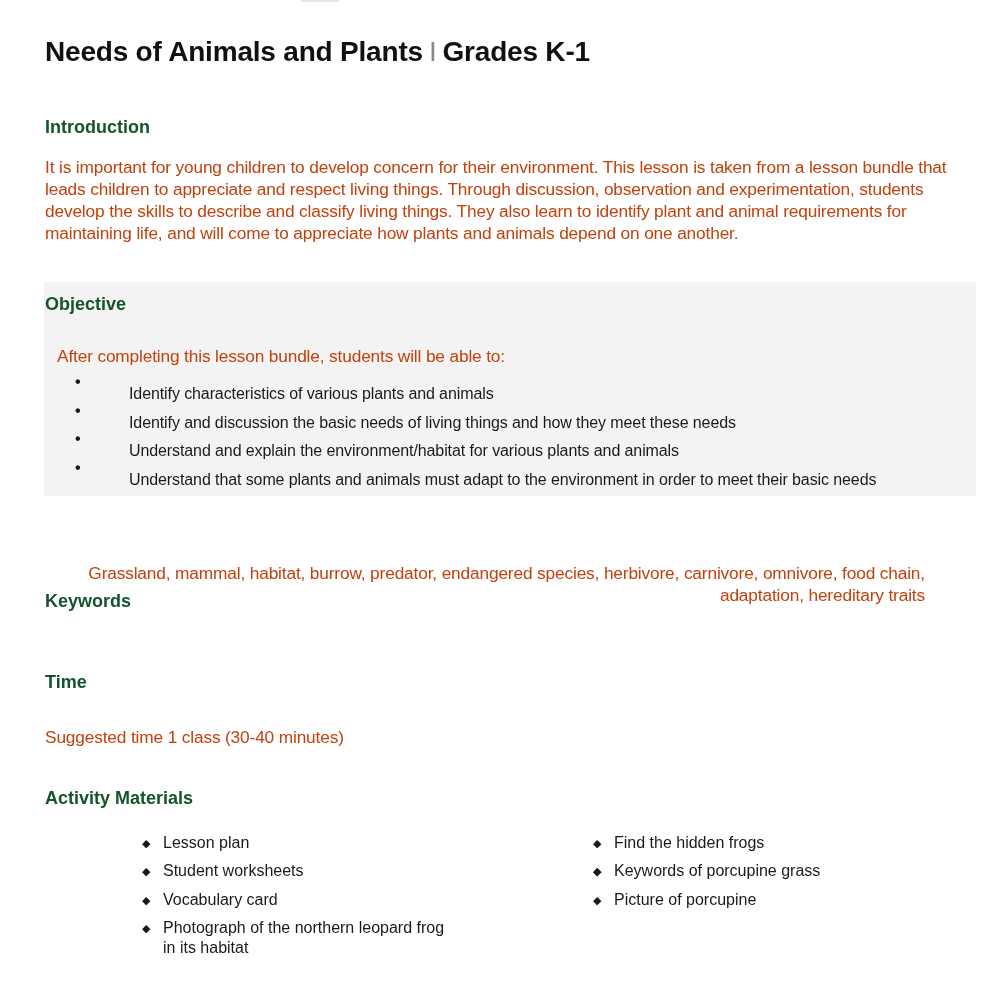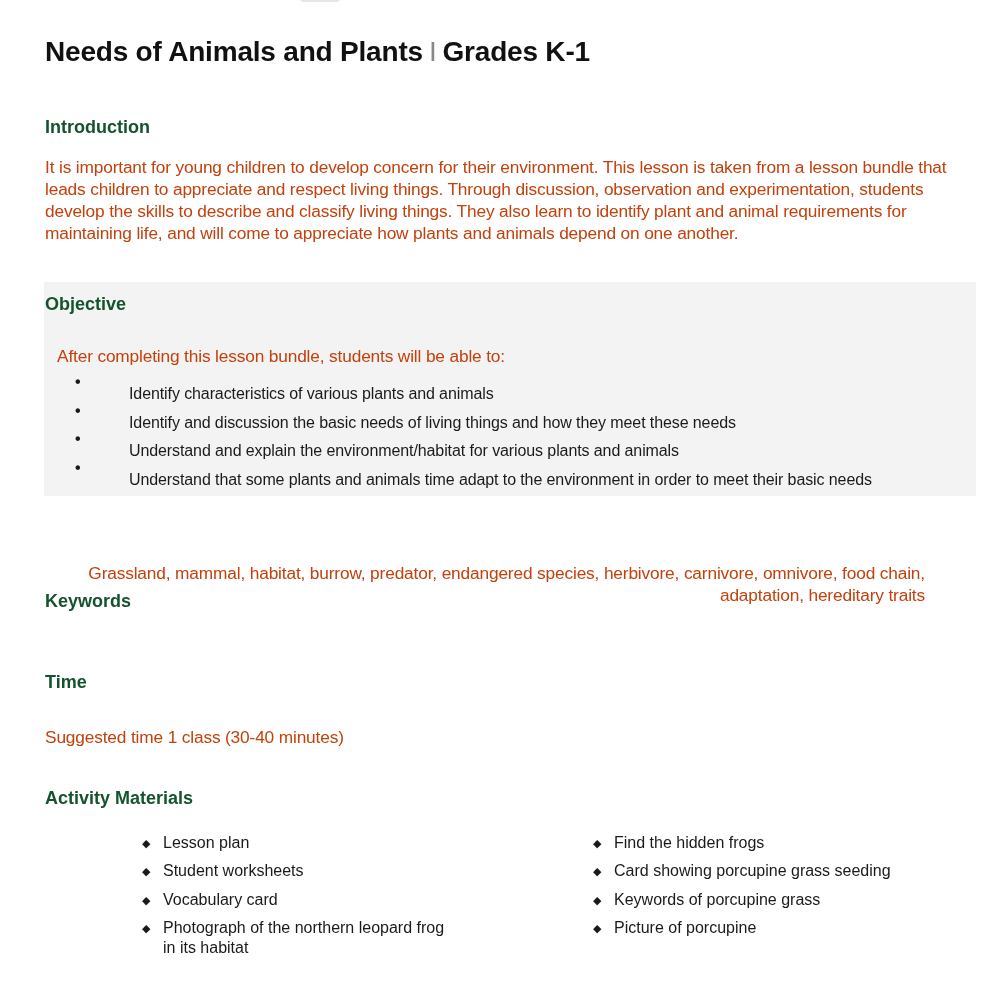--- a/index.html
+++ b/index.html
@@ -146,21 +146,21 @@
   <li>
     <span class="dot">•</span>
     <span class="txt">Identify and discussion the basic needs of living things and how they meet these needs</span>
   </li>
   <li>
     <span class="dot">•</span>
     <span class="txt">Understand and explain the environment/habitat for various plants and animals</span>
   </li>
   <li>
     <span class="dot">•</span>
-    <span class="txt">Understand that some plants and animals time adapt to the environment in order to meet their basic needs</span>
+    <span class="txt">Understand that some plants and animals must adapt to the environment in order to meet their basic needs</span>
   </li>
 </ul>
 
 <div class="h2" style="top:555px;margin-top:36px;">Keywords</div>
 <p class="body-text" style="top:562px; width:880px; margin:0;text-align:right;">Grassland, mammal, habitat, burrow, predator, endangered species, herbivore, carnivore, omnivore, food chain, adaptation, hereditary traits</p>
 
 <div class="h2" style="top:672px;">Time</div>
 <p class="body-text" style="top:726px; margin:0; white-space:nowrap;">Suggested time 1 class (30-40 minutes)</p>
 
 <div class="h2" style="top:788px;">Activity Materials</div>
@@ -185,21 +185,20 @@
   </li>
 </ul>
 
 <ul class="materials col2">
   <li>
     <span class="diamond">◆</span>
     <span class="txt">Find the hidden frogs</span>
   </li>
   <li>
     <span class="diamond">◆</span>
-    <span class="txt">Card showing porcupine grass seeding</span>
   </li>
   <li>
     <span class="diamond">◆</span>
     <span class="txt">Keywords of porcupine grass</span>
   </li>
   <li>
     <span class="diamond">◆</span>
     <span class="txt">Picture of porcupine</span>
   </li>
 </ul>

